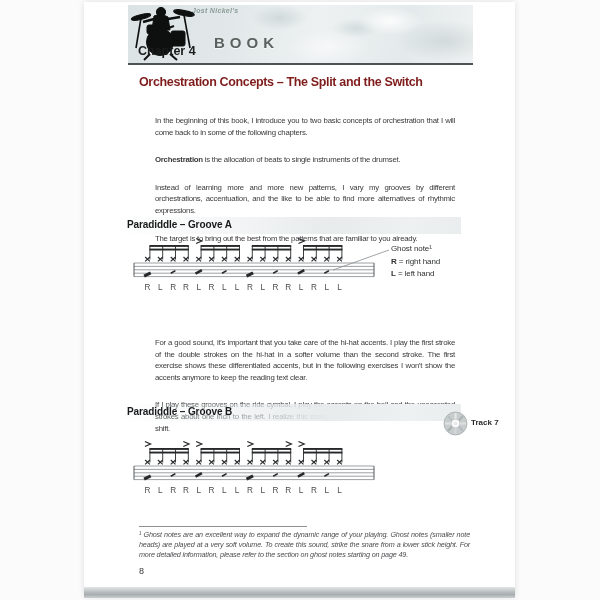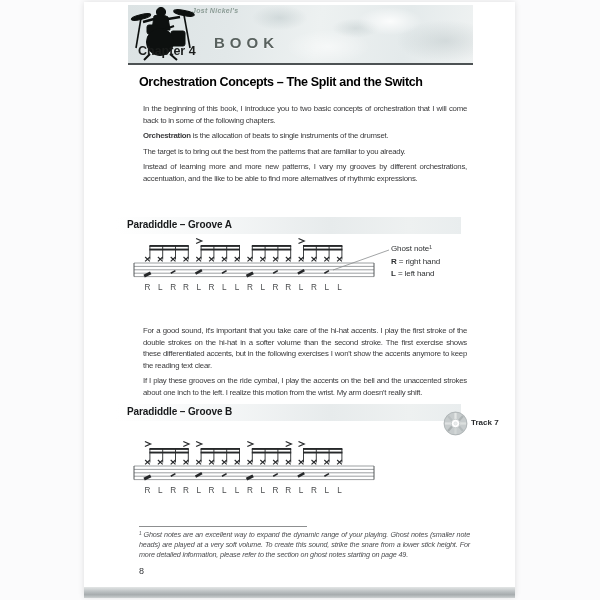--- a/index.html
+++ b/index.html
@@ -26,24 +26,24 @@
                color:rgba(70,95,82,.55);letter-spacing:.3px;}
   .logo-groove{left:181px;top:10px;font-size:24px;font-weight:bold;letter-spacing:1.5px;
                color:#f0f3f1;text-shadow:0 1px 1px rgba(52,70,60,.75),0 0 2px rgba(52,70,60,.45);}
   .logo-book{left:214px;top:34px;font-size:15px;font-weight:bold;letter-spacing:5px;
              color:#59625f;text-shadow:0 1px 0 rgba(255,255,255,.7);}
   .chapter-label{left:138px;top:44px;font-size:12.5px;font-weight:bold;color:#1a1c1b;}
   .header-rule{left:128px;top:63px;width:345px;height:2px;background:#4d5254;}
 
   
   .page-title{left:139px;top:75px;width:345px;font-size:12.5px;font-weight:bold;
-              letter-spacing:-.35px;color:#000000;white-space:nowrap;}
+              letter-spacing:-.35px;color:#7f1d1d;white-space:nowrap;}
   .textblock{width:332px;color:#3a3a3c;font-size:7.8px;line-height:11.6px;
              letter-spacing:-.25px;text-align:justify;}
-  .textblock .para{margin:4px;}
+  .textblock .para{margin:16px;}
   .textblock .para + .para{margin-top:3.5px;}
   #intro-block{left:139px;top:99px;}
   #middle-block{left:139px;top:321px;}
 
   
   .groove-band{left:116px;width:345px;height:17px;
     background:linear-gradient(to right, rgba(238,241,241,0) 0%, rgba(233,237,238,.45) 30%,
                #e7ebec 62%, #eef1f1 85%, #e9edee 100%);}
   .groove-label{position:absolute;left:11px;top:2px;font-size:10px;font-weight:bold;
                 color:#17191b;letter-spacing:-.1px;}
@@ -100,22 +100,22 @@
   </svg>
 
   <div class="abs chapter-label">Chapter 4</div>
   <div class="abs header-rule"></div>
 
   <div class="abs page-title">Orchestration Concepts – The Split and the Switch</div>
 
   <div class="abs textblock" id="intro-block">
     <p class="para">In the beginning of this book, I introduce you to two basic concepts of orchestration that I will come back to in some of the following chapters.</p>
     <p class="para"><b>Orchestration</b> is the allocation of beats to single instruments of the drumset.</p>
+    <p class="para">Instead of learning more and more new patterns, I vary my grooves by different orchestrations, accentuation, and the like to be able to find more alternatives of rhythmic expressions.</p>
     <p class="para">The target is to bring out the best from the patterns that are familiar to you already.</p>
-    <p class="para">Instead of learning more and more new patterns, I vary my grooves by different orchestrations, accentuation, and the like to be able to find more alternatives of rhythmic expressions.</p>
   </div>
 
   <div class="abs groove-band" id="groove-a-band">
     <span class="groove-label">Paradiddle – Groove A</span>
   </div>
   <svg class="abs notation" id="groove-a-notation" width="264" height="58" viewBox="0 0 264 58">
       <line x1="7" y1="26" x2="247" y2="26" stroke="#84888a" stroke-width="0.8"></line>
       <line x1="7" y1="29.4" x2="247" y2="29.4" stroke="#84888a" stroke-width="0.8"></line>
       <line x1="7" y1="32.8" x2="247" y2="32.8" stroke="#84888a" stroke-width="0.8"></line>
       <line x1="7" y1="36.2" x2="247" y2="36.2" stroke="#84888a" stroke-width="0.8"></line>

